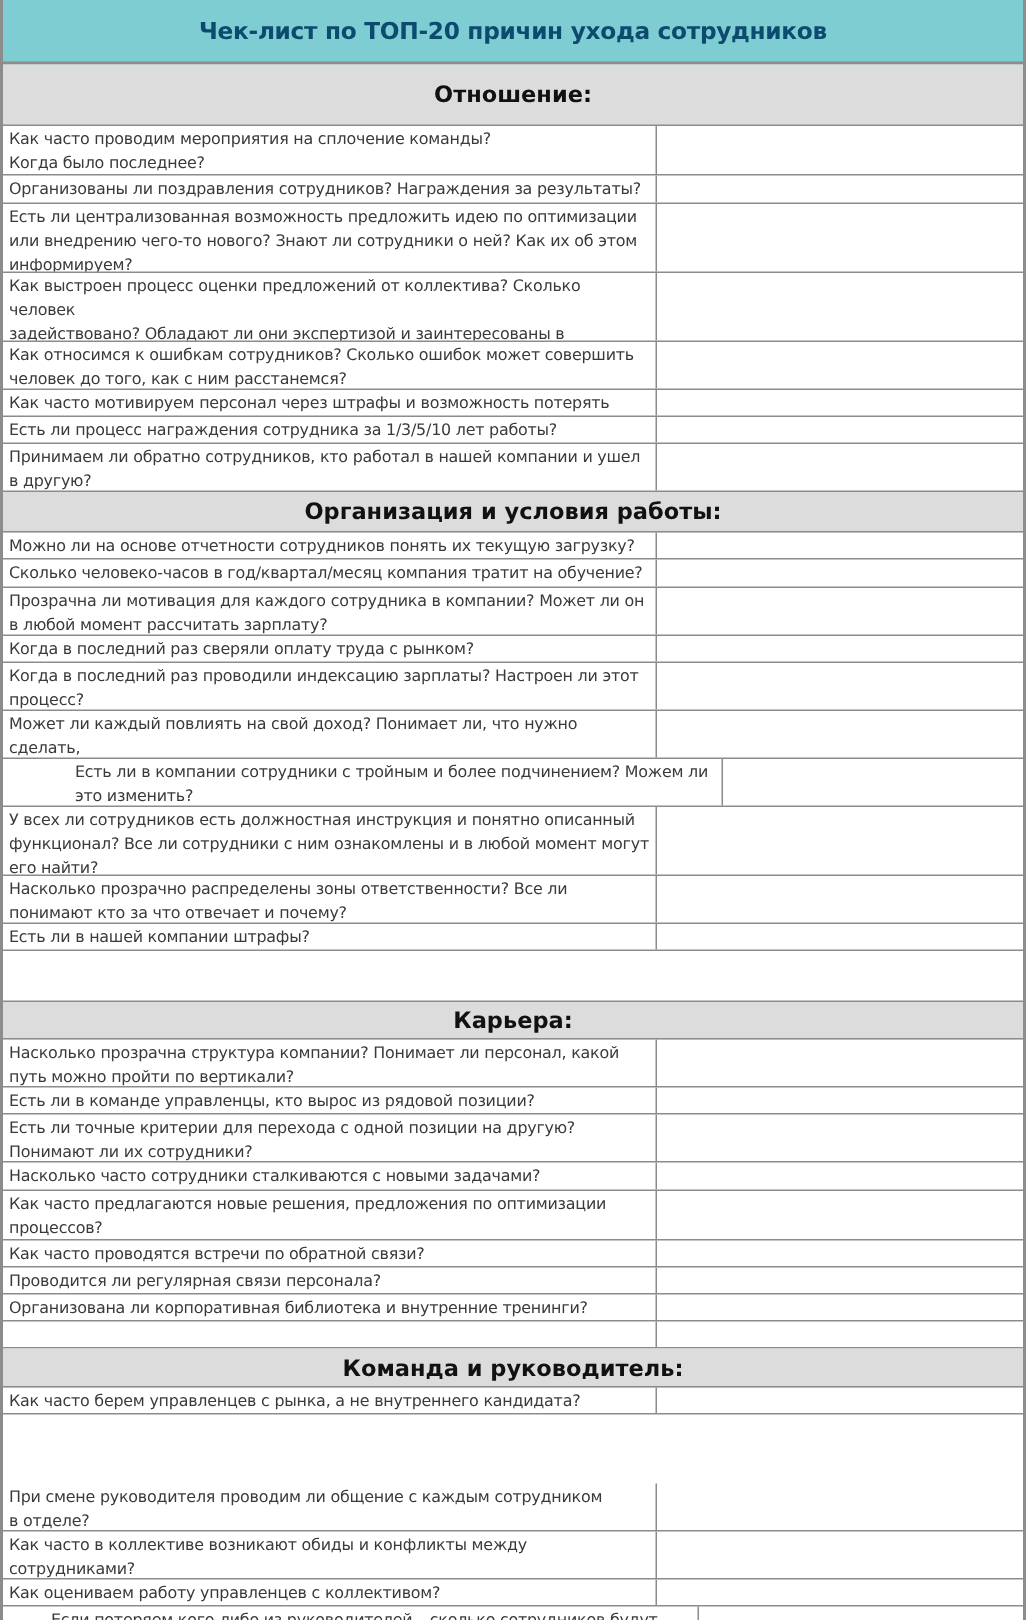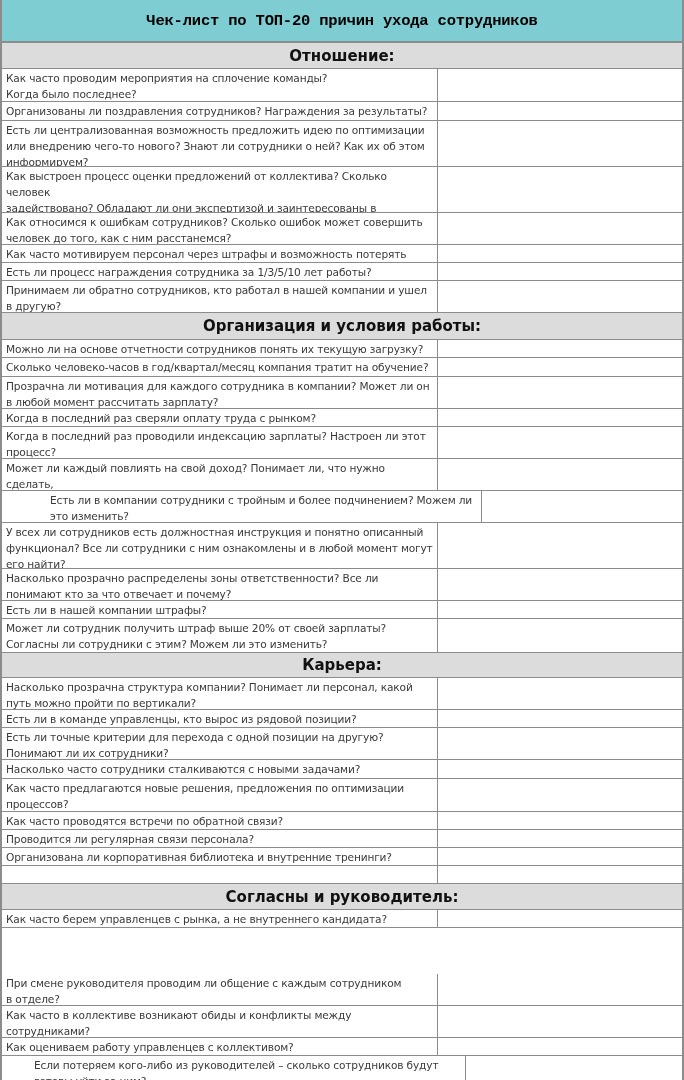--- a/index.html
+++ b/index.html
@@ -1,34 +1,34 @@
 <!DOCTYPE html>
 <html><head>
 <meta charset="utf-8">
 <style>
   html, body { margin: 0; padding: 0; background: #ffffff; }
   body { width: 684px; height: 1080px; overflow: hidden; font-family: "DejaVu Sans", "Liberation Sans", sans-serif; }
   .sheet { position: relative; width: 684px; height: 1080px; box-sizing: border-box; border-left: 2px solid #8c8c8c; border-right: 2px solid #8c8c8c; }
   .title-bar { height: 43px; background: #7dcdd3; border-bottom: 2px solid #8c8c8c; box-sizing: border-box; display: flex; align-items: center; justify-content: center; }
-  .title-bar span { font-weight: bold; font-size: 15.5px; color: #000000; letter-spacing: -0.2px; font-family: Liberation Mono, monospace; }
+  .title-bar span { font-weight: bold; font-size: 15.5px; color: #0c4a6e; letter-spacing: -0.2px; }
   .section-header { background: #dcdcdc; border-bottom: 1.5px solid #8c8c8c; box-sizing: border-box; display: flex; align-items: center; justify-content: center; }
   .section-header span { font-weight: bold; font-size: 15px; color: #111; }
   .row { display: flex; border-bottom: 1.5px solid #8c8c8c; box-sizing: border-box; }
   .q { width: 436px; border-right: 1.5px solid #8c8c8c; box-sizing: border-box; padding: 1px 4px 0 4px; font-size: 10.6px; line-height: 16px; color: #3a3a3a; letter-spacing: -0.15px; white-space: pre-line; overflow: hidden; }
   .a { flex: 1; }
 </style>
 </head>
 <body>
 
 <div class="sheet">
   <div class="title-bar">
     <span>Чек-лист по ТОП-20 причин ухода сотрудников</span>
   </div>
   <div id="sections">
-      <div class="section-header" style="height: 26px;">
+      <div class="section-header" style="height: 41px;">
         <span>Отношение:</span>
       </div>
       <div class="row" style="height: 33px;">
         <div class="q">Как часто проводим мероприятия на сплочение команды?
 Когда было последнее?</div>
         <div class="a"></div>
       </div>
       <div class="row" style="height: 19px;">
         <div class="q">Организованы ли  поздравления сотрудников? Награждения за результаты?</div>
         <div class="a"></div>
@@ -107,22 +107,20 @@
       <div class="row" style="height: 32px;">
         <div class="q">Насколько прозрачно распределены зоны ответственности? Все ли
 понимают кто за что отвечает и почему?</div>
         <div class="a"></div>
       </div>
       <div class="row" style="height: 18px;">
         <div class="q">Есть ли в нашей компании штрафы?</div>
         <div class="a"></div>
       </div>
       <div class="row" style="height: 34px;">
-        <div class="q">Может ли сотрудник получить штраф выше 20% от своей зарплаты?
-Согласны ли сотрудники с этим? Можем ли это изменить?</div>
         <div class="a"></div>
       </div>
       <div class="section-header" style="height: 25px;">
         <span>Карьера:</span>
       </div>
       <div class="row" style="height: 32px;">
         <div class="q">Насколько прозрачна структура компании? Понимает ли персонал, какой
 путь можно пройти по вертикали?</div>
         <div class="a"></div>
       </div>
@@ -154,21 +152,21 @@
       </div>
       <div class="row" style="height: 18px;">
         <div class="q">Организована ли корпоративная библиотека и внутренние тренинги?</div>
         <div class="a"></div>
       </div>
       <div class="row" style="height: 18px;">
         <div class="q"></div>
         <div class="a"></div>
       </div>
       <div class="section-header" style="height: 26px;">
-        <span>Согласны и руководитель:</span>
+        <span>Команда и руководитель:</span>
       </div>
       <div class="row" style="height: 18px;">
         <div class="q">Как часто берем управленцев с рынка, а не внутреннего кандидата?</div>
         <div class="a"></div>
       </div>
       <div class="row" style="height: 32px; margin-top: 46px;">
         <div class="q">При смене руководителя проводим ли общение с каждым сотрудником
 в отделе?</div>
         <div class="a"></div>
       </div>

